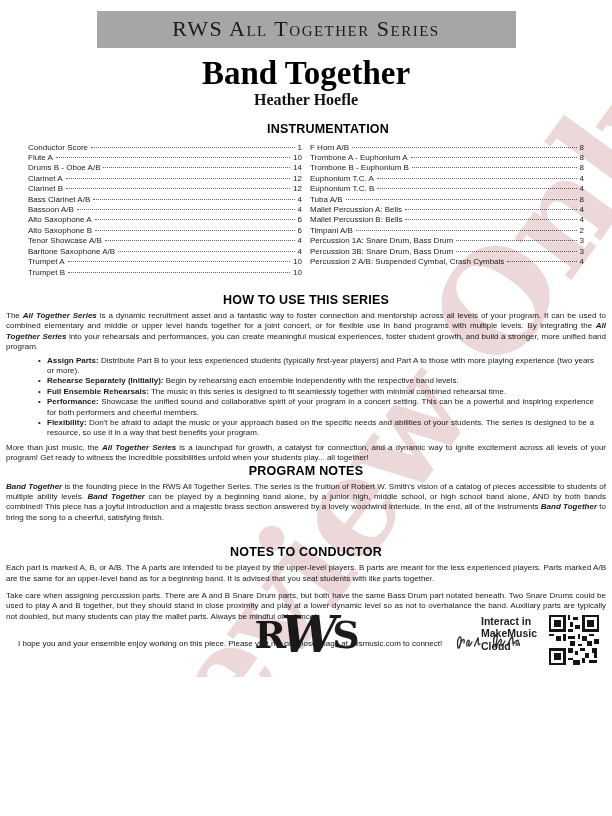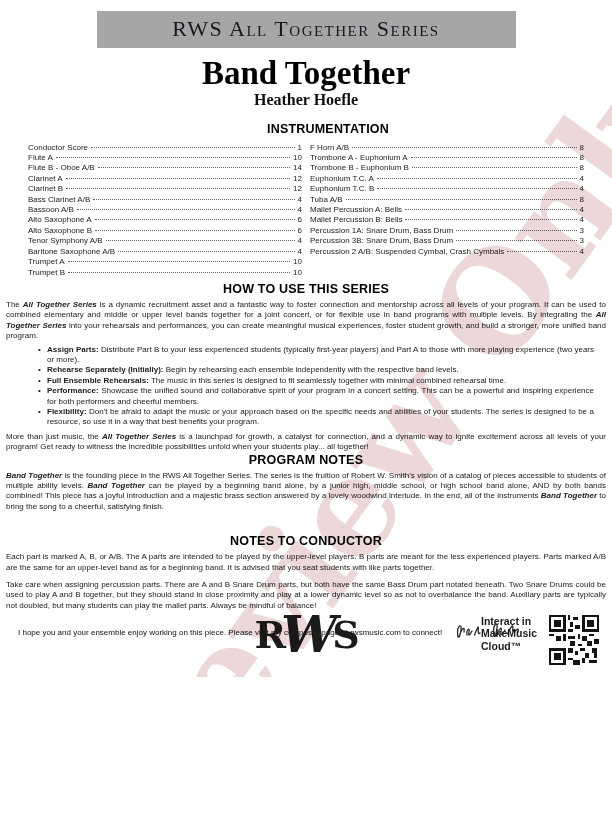--- a/index.html
+++ b/index.html
@@ -16,21 +16,21 @@
   
   .banner{width:419px;margin:11px auto 0;background:#a6a6a6;text-align:center;padding:5px 0 6px;}
   .banner-text{font-family:"Liberation Serif",serif;font-variant:small-caps;
     font-size:22px;letter-spacing:1.5px;color:#191922;}
   .title{text-align:center;font-family:"Liberation Serif",serif;font-size:33px;font-weight:600;
     color:#000;margin-top:8px;line-height:1.05;}
   .subtitle{text-align:center;font-family:"Liberation Serif",serif;font-size:16px;font-weight:bold;}
 
   .heading{text-align:center;font-weight:bold;font-size:12.5px;color:#000;letter-spacing:.2px;}
   .h-instr{margin-top:13px;margin-left:44px;}
-  .h-how{margin-top:4px;}
+  .h-how{margin-top:15px;}
   .h-prog{}
   .h-cond{margin-top:22px;}
   .h-comp{margin-top:26px;}
 
   
   .inst-cols{display:flex;gap:8px;margin:7px 28px 0;}
   .inst-col{flex:1;min-width:0;}
   .inst-row{display:flex;align-items:baseline;font-size:8px;line-height:10.4px;color:#222;}
   .inst-name{white-space:nowrap;}
   .inst-leader{flex:1;border-bottom:1px dotted #666;margin:0 3px;transform:translateY(-2px);}
@@ -91,21 +91,21 @@
             <span class="inst-count">1</span>
           </div>
 
           <div class="inst-row">
             <span class="inst-name">Flute A</span>
             <span class="inst-leader"></span>
             <span class="inst-count">10</span>
           </div>
 
           <div class="inst-row">
-            <span class="inst-name">Flute B - Oboe A/B</span>
+            <span class="inst-name">Drums B - Oboe A/B</span>
             <span class="inst-leader"></span>
             <span class="inst-count">14</span>
           </div>
 
           <div class="inst-row">
             <span class="inst-name">Clarinet A</span>
             <span class="inst-leader"></span>
             <span class="inst-count">12</span>
           </div>
 
@@ -133,21 +133,21 @@
             <span class="inst-count">6</span>
           </div>
 
           <div class="inst-row">
             <span class="inst-name">Alto Saxophone B</span>
             <span class="inst-leader"></span>
             <span class="inst-count">6</span>
           </div>
 
           <div class="inst-row">
-            <span class="inst-name">Tenor Symphony A/B</span>
+            <span class="inst-name">Tenor Showcase A/B</span>
             <span class="inst-leader"></span>
             <span class="inst-count">4</span>
           </div>
 
           <div class="inst-row">
             <span class="inst-name">Baritone Saxophone A/B</span>
             <span class="inst-leader"></span>
             <span class="inst-count">4</span>
           </div>
 
@@ -206,20 +206,25 @@
             <span class="inst-leader"></span>
             <span class="inst-count">4</span>
           </div>
 
           <div class="inst-row">
             <span class="inst-name">Mallet Percussion B: Bells</span>
             <span class="inst-leader"></span>
             <span class="inst-count">4</span>
           </div>
 
+          <div class="inst-row">
+            <span class="inst-name">Timpani A/B</span>
+            <span class="inst-leader"></span>
+            <span class="inst-count">2</span>
+          </div>
 
           <div class="inst-row">
             <span class="inst-name">Percussion 1A: Snare Drum, Bass Drum</span>
             <span class="inst-leader"></span>
             <span class="inst-count">3</span>
           </div>
 
           <div class="inst-row">
             <span class="inst-name">Percussion 3B: Snare Drum, Bass Drum</span>
             <span class="inst-leader"></span>

